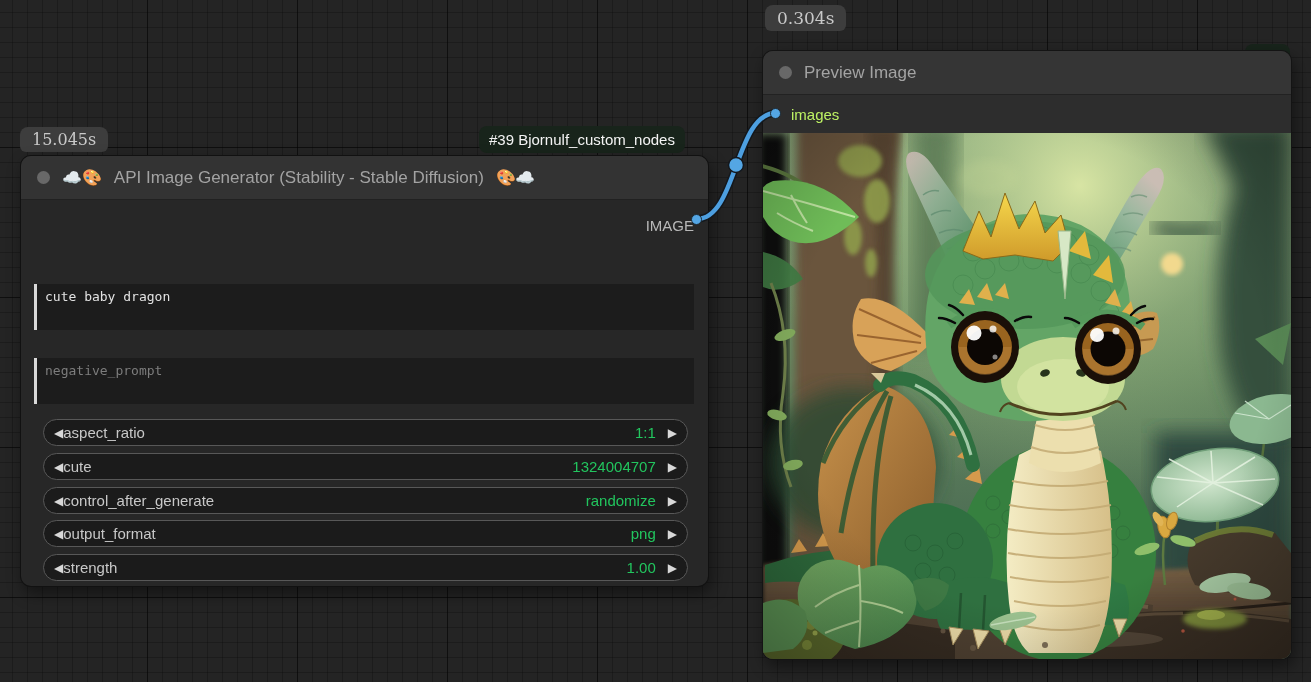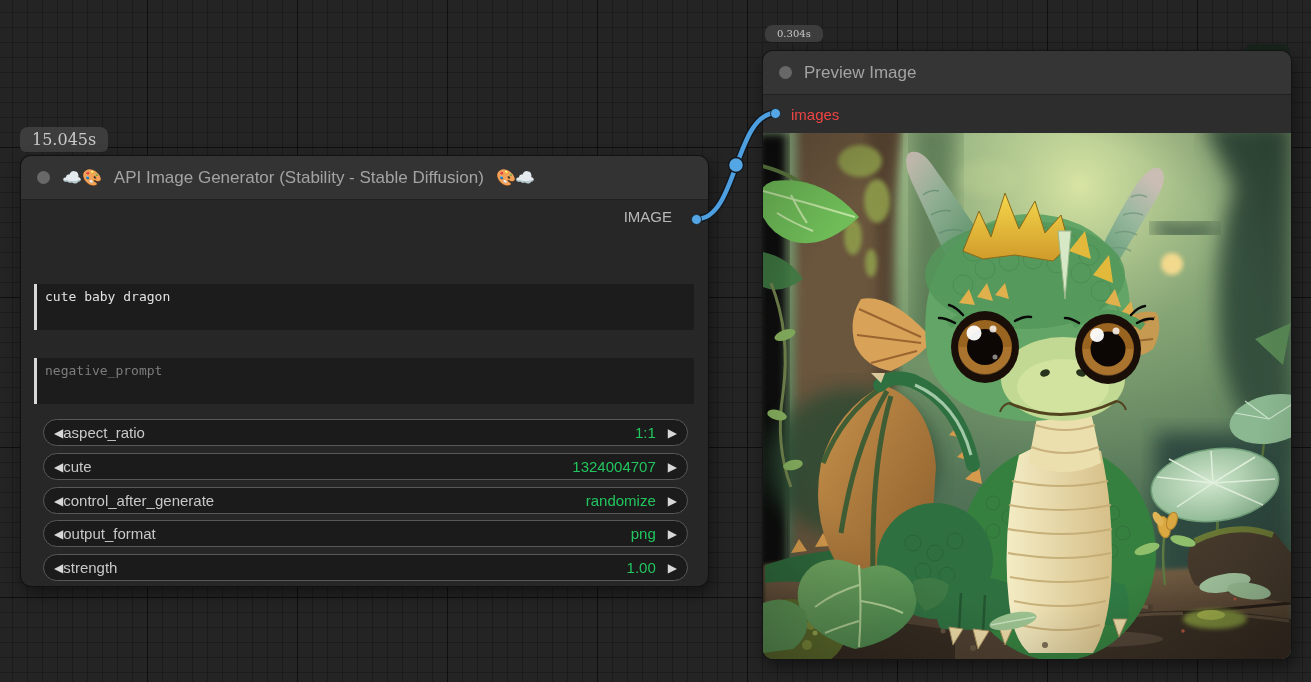--- a/index.html
+++ b/index.html
@@ -37,30 +37,31 @@
   #link-layer{position:absolute;left:0;top:0;width:1311px;height:682px;pointer-events:none;}
   #preview-img{position:absolute;left:0;top:82px;width:528px;height:526px;overflow:hidden;border-radius:0 0 10px 10px;background:#44604c;}
   #preview-img svg{display:block;}
 </style>
 </head>
 <body>
 
 <div id="canvas">
 
   <div class="timing-badge" style="left:20px;top:127px;">15.045s</div>
+  <div class="id-badge" style="left:479px;top:126px;">#39 Bjornulf_custom_nodes</div>
 
   <div class="node" style="left:20px;top:155px;width:687px;height:430px;background:#272727;">
     <div class="node-title" style="background:#333333;">
       <span class="collapse-dot"></span>
       <span class="emoji">☁️🎨</span>
       <span class="title-text">API Image Generator (Stability - Stable Diffusion)</span>
       <span class="emoji">🎨☁️</span>
     </div>
 
-    <div style="position:absolute;right:36px;top:52px;height:26px;display:flex;align-items:flex-start;">
+    <div style="position:absolute;right:14px;top:52px;height:26px;display:flex;align-items:flex-end;">
       <span class="slot-label">IMAGE</span>
     </div>
 
 
     <div class="textbox" style="left:13px;top:128px;width:660px;height:46px;">cute baby dragon</div>
 
     <div class="textbox placeholder" style="left:13px;top:202px;width:660px;height:46px;">negative_prompt</div>
 
     <div class="pill" style="left:22px;top:263px;width:645px;">
       <span class="arrow">◀</span>
@@ -87,30 +88,30 @@
       <span class="arrow">▶</span>
     </div>
     <div class="pill" style="left:22px;top:398px;width:645px;">
       <span class="arrow">◀</span>
       <span class="w-label">strength</span>
       <span class="w-value">1.00</span>
       <span class="arrow">▶</span>
     </div>
   </div>
 
-  <div class="timing-badge" style="left:765px;top:25px;font-size:10px;text-align:center;">0.304s</div>
+  <div class="timing-badge" style="left:765px;top:5px;font-size:17px;text-align:center;">0.304s</div>
   <div class="id-badge" style="left:1245px;top:12px;margin-top:32px;">#40</div>
 
   <div class="node" style="left:762px;top:50px;width:528px;height:608px;background:#2d2d2d;">
     <div class="node-title" style="background:#353535;">
       <span class="collapse-dot"></span>
       <span class="title-text">Preview Image</span>
     </div>
     <div style="position:absolute;left:28px;top:44px;height:38px;display:flex;align-items:center;">
-      <span class="slot-label" style="color:#ef4444;">images</span>
+      <span class="slot-label" style="color:#bef264;">images</span>
     </div>
 
     <div id="preview-img">
       <svg width="528" height="526" viewBox="0 0 528 526" xmlns="http://www.w3.org/2000/svg">
         <defs>
           <linearGradient id="bgGrad" x1="0" y1="0" x2="0" y2="1">
             <stop offset="0" stop-color="#8aa87c"></stop>
               <stop offset="0.45" stop-color="#648760"></stop>
               <stop offset="1" stop-color="#3b594a"></stop>
           </linearGradient>

